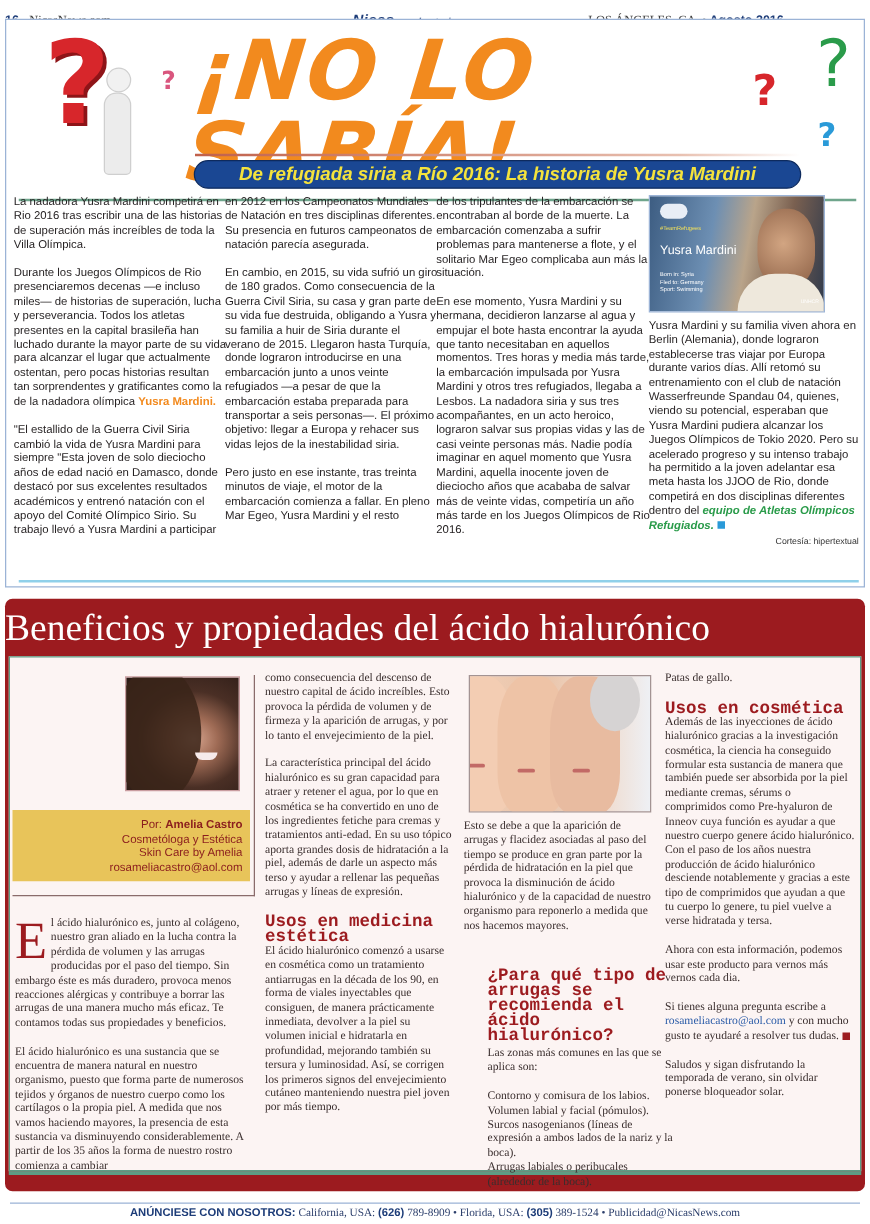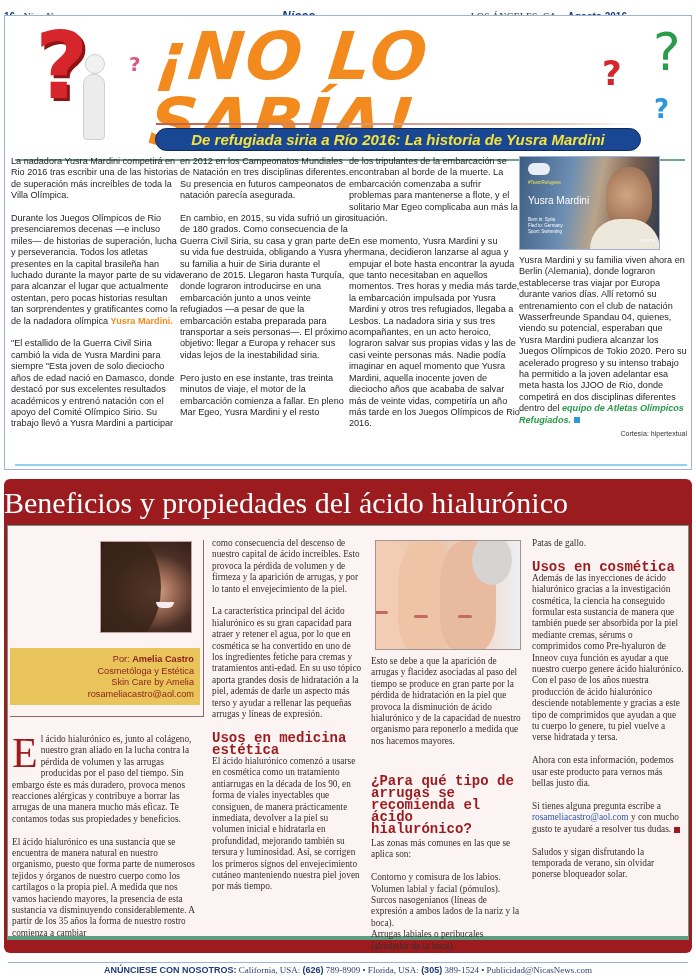--- a/index.html
+++ b/index.html
@@ -60,21 +60,21 @@
   .frame2 .inner { position: absolute; left: 3px; top: 46px; width: 682px; height: 412px; background: #fcf4f3; border: 1px solid #5e9c84; }
   .green-rule { position: absolute; left: 3px; top: 458px; width: 682px; height: 3px; background: #5e9c84; }
 
   .art2 { position: absolute; font-family: "Liberation Serif", serif; font-size: 9.3px; line-height: 11.4px; color: #3a2e2e; }
   .art2 p { margin-bottom: 11.4px; }
   .art2 h4 { font-size: 14px; color: #9c1b1f; font-weight: bold; line-height: 12px; font-family: Liberation Mono, monospace; }
   .art2 .email { color: #2b5ca8; }
   .d1 { left: 12px; top: 734px; width: 188px; }
   .d2 { left: 212px; top: 538px; width: 150px; }
   .d3 { left: 371px; top: 656px; width: 150px; }
-  .d3b { left: 371px; top: 775px; width: 150px; }
+  .d3b { left: 390px; top: 775px; width: 150px; }
   .d4 { left: 532px; top: 538px; width: 152px; }
   .dropcap { float: left; font-size: 42px; line-height: 36px; color: #9c1b1f; margin-right: 3px; margin-top: 1px; font-family: "Liberation Serif", serif; }
 
   .author-box { position: absolute; left: 10px; top: 540px; width: 194px; height: 177px; border-right: 1px solid #8a6b6b; border-bottom: 1px solid #8a6b6b; }
   .author-photo { position: absolute; left: 90px; top: 1px; width: 92px; height: 92px; border: 1px solid #c99da0;
     background: radial-gradient(ellipse at 60% 55%, #d7a58f 0%, #9f6b55 25%, #4a2f25 55%, #2a1a15 100%); overflow: hidden; }
   .author-photo .hair { position: absolute; left: -10px; top: -10px; width: 70px; height: 110px; border-radius: 50%; background: #3a2419; opacity: 0.85; }
   .author-photo .smile { position: absolute; left: 55px; top: 60px; width: 18px; height: 6px; border-radius: 0 0 10px 10px; background: #f6eaea; }
   .author-card { position: absolute; left: 0; top: 108px; width: 190px; height: 57px; background: #e8c45a; text-align: right; padding: 6px 6px 0 0; font-size: 9.2px; line-height: 11.5px; color: #8b1e1e; }
   .author-card .by b { font-weight: bold; }
@@ -204,21 +204,21 @@
     <div> Volumen labial y facial (pómulos).</div>
     <div> Surcos nasogenianos (líneas de expresión a ambos lados de la nariz y la boca).</div>
     <div> Arrugas labiales o peribucales (alrededor de la boca).</div>
   </div>
 </div>
 
 <div class="art2 d4">
   <p> Patas de gallo.</p>
   <h4>Usos en cosmética</h4>
   <p>Además de las inyecciones de ácido hialurónico gracias a la investigación cosmética, la ciencia ha conseguido formular esta sustancia de manera que también puede ser absorbida por la piel mediante cremas, sérums o comprimidos como Pre-hyaluron de Inneov cuya función es ayudar a que nuestro cuerpo genere ácido hialurónico. Con el paso de los años nuestra producción de ácido hialurónico desciende notablemente y gracias a este tipo de comprimidos que ayudan a que tu cuerpo lo genere, tu piel vuelve a verse hidratada y tersa.</p>
-  <p> Ahora con esta información, podemos  usar este producto para vernos más bellas justo dia.</p>
+  <p> Ahora con esta información, podemos  usar este producto para vernos más vernos cada dia.</p>
   <p><span>Si tienes alguna pregunta escribe a</span> <span class="email">rosameliacastro@aol.com</span> <span>y con mucho gusto te ayudaré a resolver tus dudas.</span><span class="endmark" style="background:#9c1b1f"></span></p>
   <p>Saludos y sigan disfrutando la temporada de verano, sin olvidar ponerse bloqueador solar.</p>
 </div>
 
 <div class="footer-rule"></div>
 <div class="footer">
   <b>ANÚNCIESE CON NOSOTROS:</b> <span>California, USA:</span> <b>(626)</b> <span>789-8909</span> <span>• Florida, USA:</span> <b>(305)</b> <span>389-1524</span> <span>• Publicidad@NicasNews.com</span>
 </div>
 
 </body></html>

